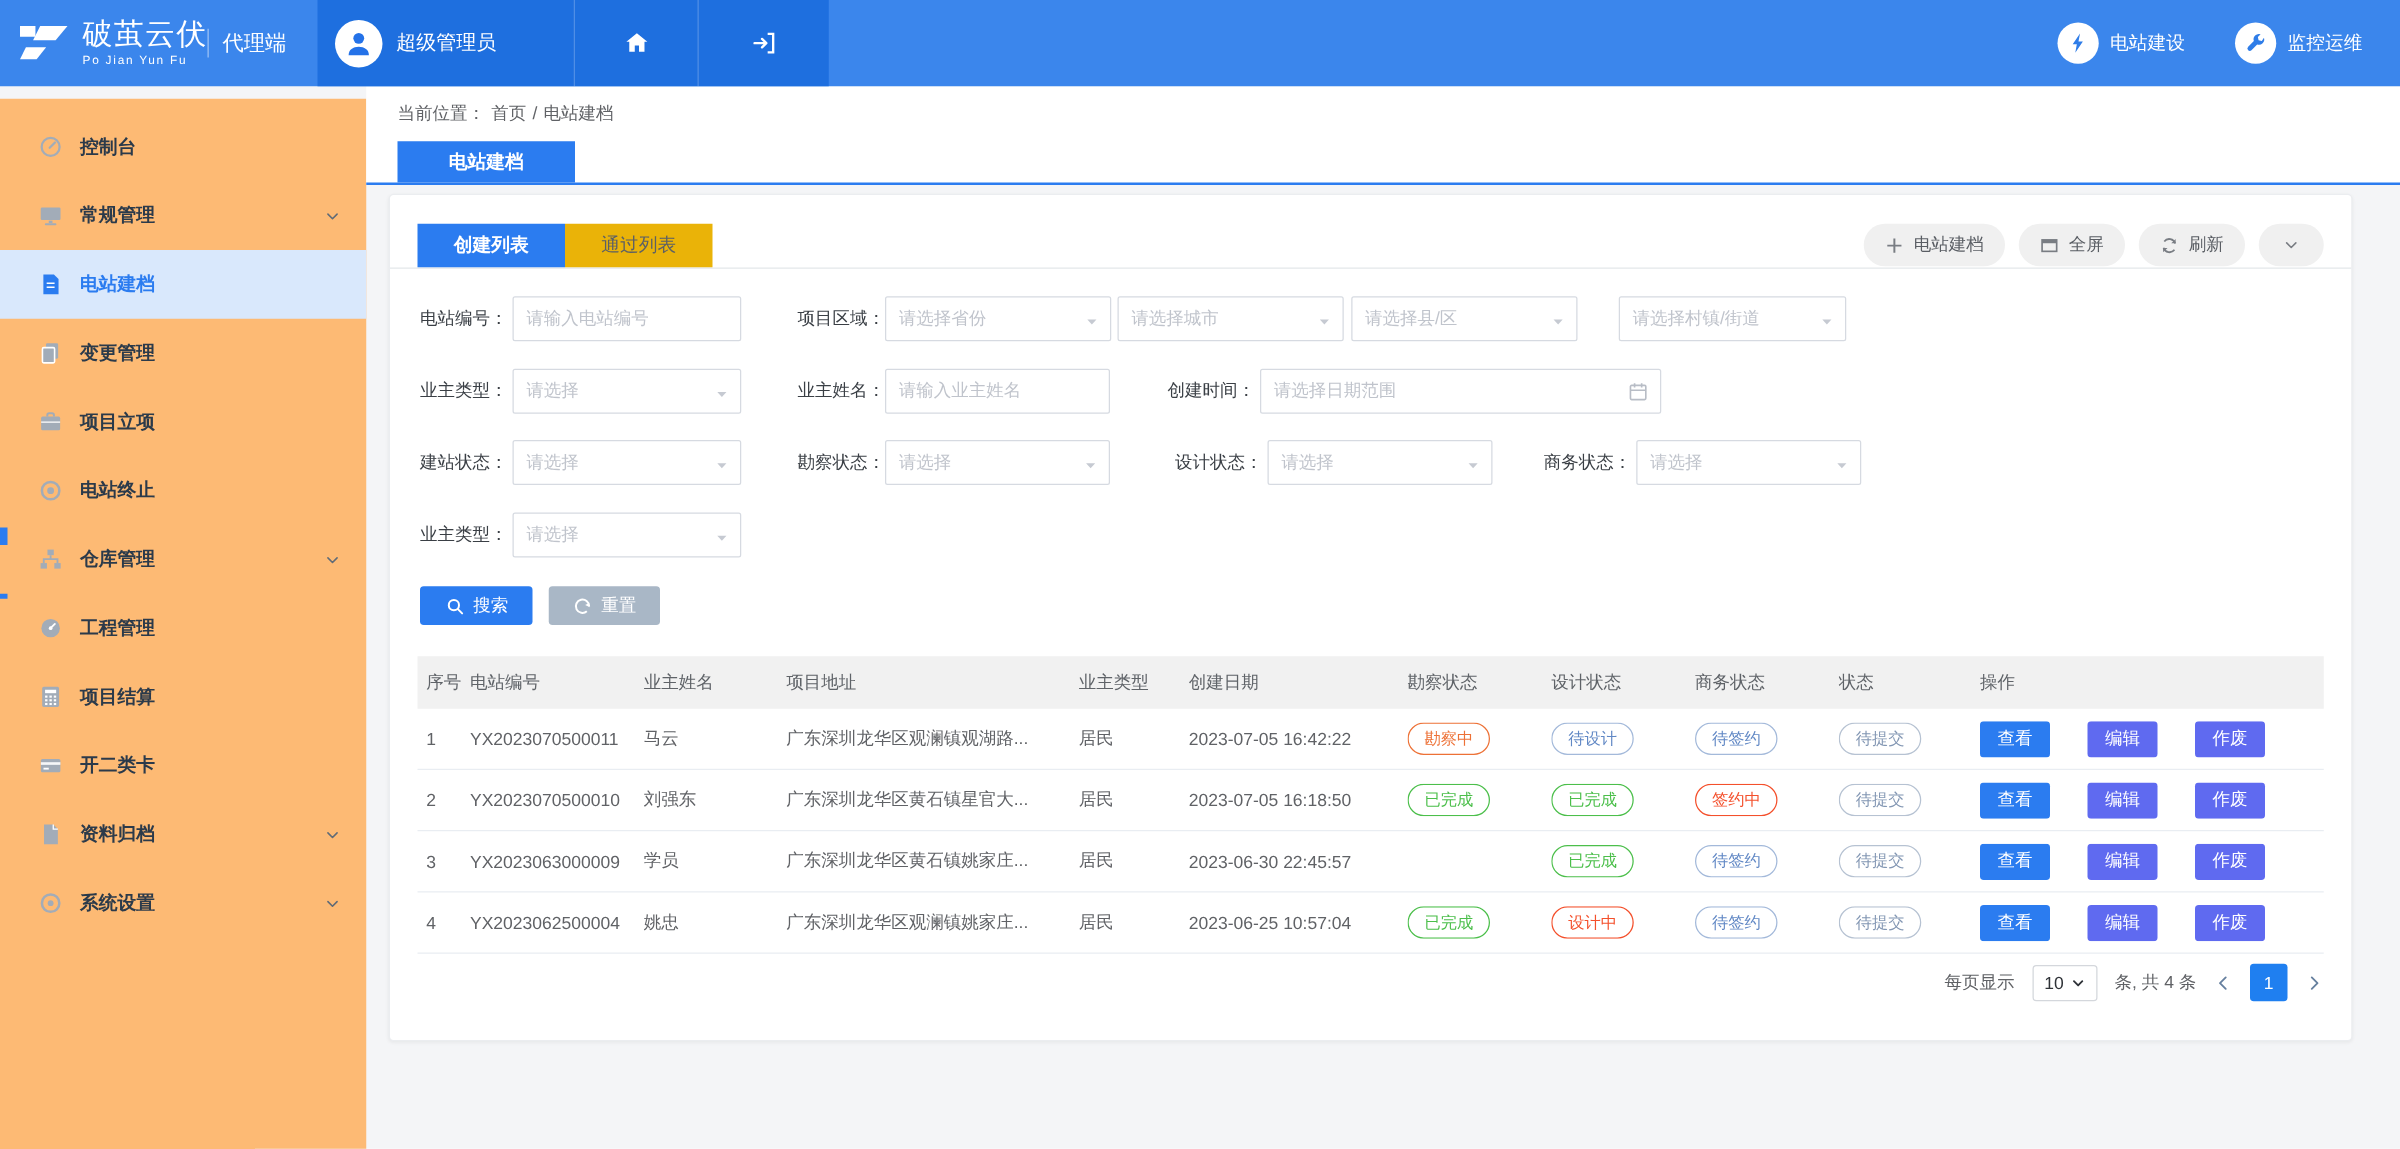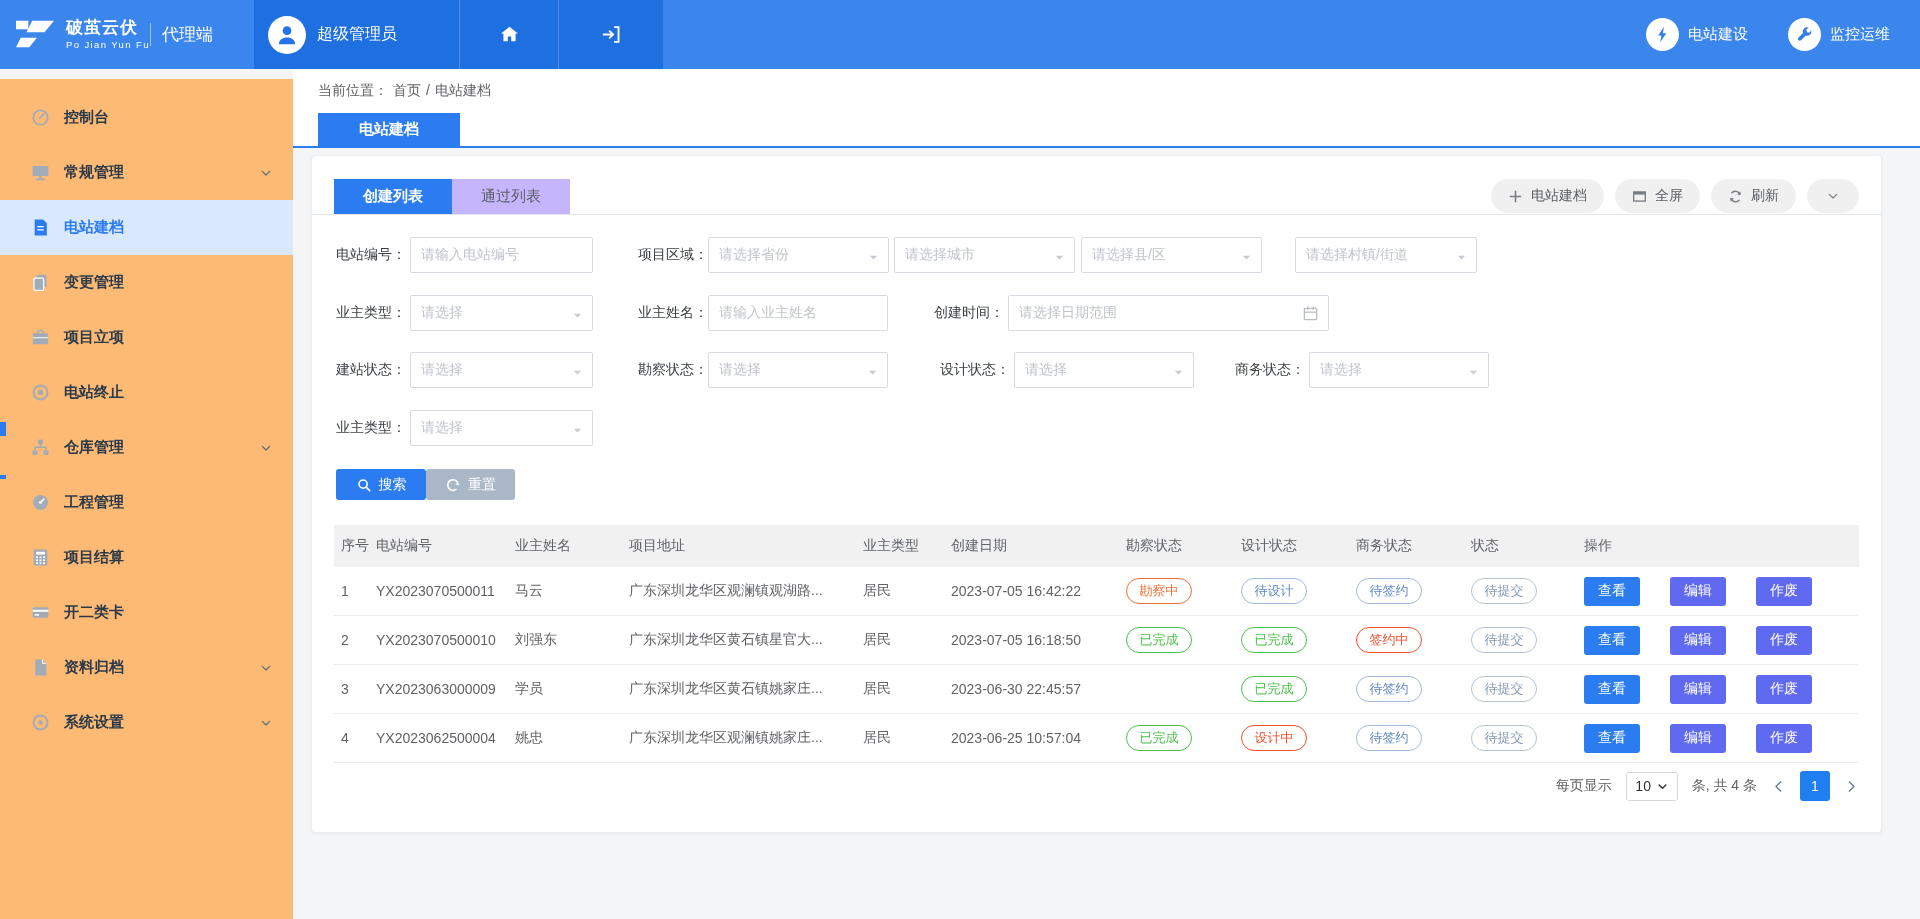--- a/index.html
+++ b/index.html
@@ -4,21 +4,21 @@
 <style>
 *{box-sizing:border-box;margin:0;padding:0}
 html,body{width:1920px;height:919px}
 body{font-family:"Liberation Sans","DejaVu Sans",sans-serif;background:#f4f5f7;position:relative;overflow:hidden;color:#333;font-size:14px}
 .ic{display:inline-flex;align-items:center;justify-content:center;line-height:0}
 
 
 .topbar{position:absolute;left:0;top:0;width:1920px;height:69px;background:#3b86ec;color:#fff;z-index:10}
 .logo-sec{position:absolute;left:0;top:0;width:254px;height:69px;display:flex;align-items:center;padding-left:13px}
 .logo-text{margin-left:9px}
-.logo-title{font-size:17px;font-weight:bold;letter-spacing:1px;line-height:1.05;white-space:nowrap}
+.logo-title{font-size:24px;font-weight:normal;letter-spacing:1px;line-height:1.05;white-space:nowrap}
 .logo-sub{font-size:9.5px;letter-spacing:1.4px;margin-top:2px;white-space:nowrap}
 .portal{padding-left:11px;border-left:1px solid rgba(255,255,255,.5);font-size:17px;white-space:nowrap}
 .user-sec{position:absolute;left:254px;top:0;width:409px;height:69px;background:#1e6fdf;display:flex;align-items:stretch}
 .user-block{width:205px;display:flex;align-items:center;gap:11px;padding-left:14px;cursor:pointer}
 .avatar{width:38px;height:38px;border-radius:50%;background:#fff;display:flex;align-items:center;justify-content:center}
 .user-name{font-size:16px}
 .bar-btn{width:99px;display:flex;align-items:center;justify-content:center;border-left:1px solid rgba(255,255,255,.22);cursor:pointer}
 .bar-btn.last{width:105px}
 .right-sec{position:absolute;right:0;top:0;height:69px;display:flex;align-items:center;gap:40px;padding-right:30px}
 .nav-item{display:flex;align-items:center;gap:9px;cursor:pointer}
@@ -40,39 +40,39 @@
 
 .main{position:absolute;left:293px;top:69px;right:0;bottom:0}
 .crumb-strip{position:absolute;left:0;top:0;right:0;height:79px;background:#fff;border-bottom:2px solid #2b7cf0}
 .crumb{position:absolute;left:25px;top:13px;font-size:14px;color:#606266;display:flex;gap:5px}
 .crumb a{color:#606266;text-decoration:none;cursor:pointer}
 .page-tab{position:absolute;left:25px;bottom:0;width:142px;height:33px;background:#2b7cf0;color:#fff;font-size:15px;font-weight:bold;display:flex;align-items:center;justify-content:center;cursor:pointer}
 
 
 .card{position:absolute;left:18px;top:86px;width:1571px;height:678px;background:#fff;border:1px solid #ebedf0;border-radius:4px;box-shadow:0 1px 3px rgba(0,0,0,.05)}
 .tabs{position:absolute;left:22px;top:23px;display:flex}
-.tab{width:118px;height:35px;display:flex;align-items:center;justify-content:center;font-size:15px;background:#c4b5fd;color:#5c6066;cursor:pointer}
+.tab{width:118px;height:35px;display:flex;align-items:center;justify-content:center;font-size:15px;background:#eab308;color:#5c6066;cursor:pointer}
 .tab.active{background:#2b7cf0;color:#fff;font-weight:bold}
 .tab-line{position:absolute;left:0;right:0;top:58px;border-top:1px solid #e4e7ea}
 .toolbar{position:absolute;right:22px;top:23px;display:flex;gap:11px}
 .pill{height:34px;border-radius:17px;background:#f0f0f0;color:#5a5e64;font-size:14px;display:flex;align-items:center;gap:8px;padding:0 17px;cursor:pointer;border:none}
 .pill .ic{color:#797d83}
 .pill.sm{width:52px;justify-content:center;padding:0}
 
 
 .f-row{position:absolute;left:0;right:0;height:36px}
 .f-row1{top:81px}.f-row2{top:139px}.f-row3{top:196px}.f-row4{top:254px}
 .field{position:absolute;top:0;height:36px;display:flex;align-items:center;gap:4px}
 .f-label{font-weight:normal;color:#3a3f45;font-size:14px;white-space:nowrap;text-align:left;flex:none}
 .control{position:relative;height:36px;border:1px solid #d6dae1;border-radius:2px;background:#fff;display:flex;align-items:center;padding:0 26px 0 10px;cursor:pointer;flex:none}
 .control.inp{cursor:text}
 .ph{color:#c0c4cc;font-size:14px;white-space:nowrap;overflow:hidden}
 .caret{position:absolute;right:9px;top:12px;color:#c6cad2}
 .cal{position:absolute;right:9px;top:9px;color:#b8bdc6}
-.btn-row{position:absolute;left:24px;top:313px;display:flex;}
+.btn-row{position:absolute;left:24px;top:313px;display:flex;gap:13px}
 .btn{height:31px;border:none;border-radius:3px;color:#fff;font-size:14px;display:flex;align-items:center;justify-content:center;gap:7px;cursor:pointer}
 .btn-search{width:90px;background:#2b7cf0}
 .btn-reset{width:89px;background:#a9b7c6}
 
 
 .table{position:absolute;left:22px;right:22px;top:369px}
 .trow{display:grid;grid-template-columns:42px 139px 114px 234px 88px 175px 115px 115px 115px 113px 1fr;align-items:center}
 .thead{height:42px;background:#f1f1f1;color:#5f6368;font-size:14px}
 .tbody-row{height:49px;border-bottom:1px solid #e9edf2;color:#606266;font-size:14px}
 .tcell{white-space:nowrap;overflow:hidden;text-overflow:ellipsis;padding-right:6px}

